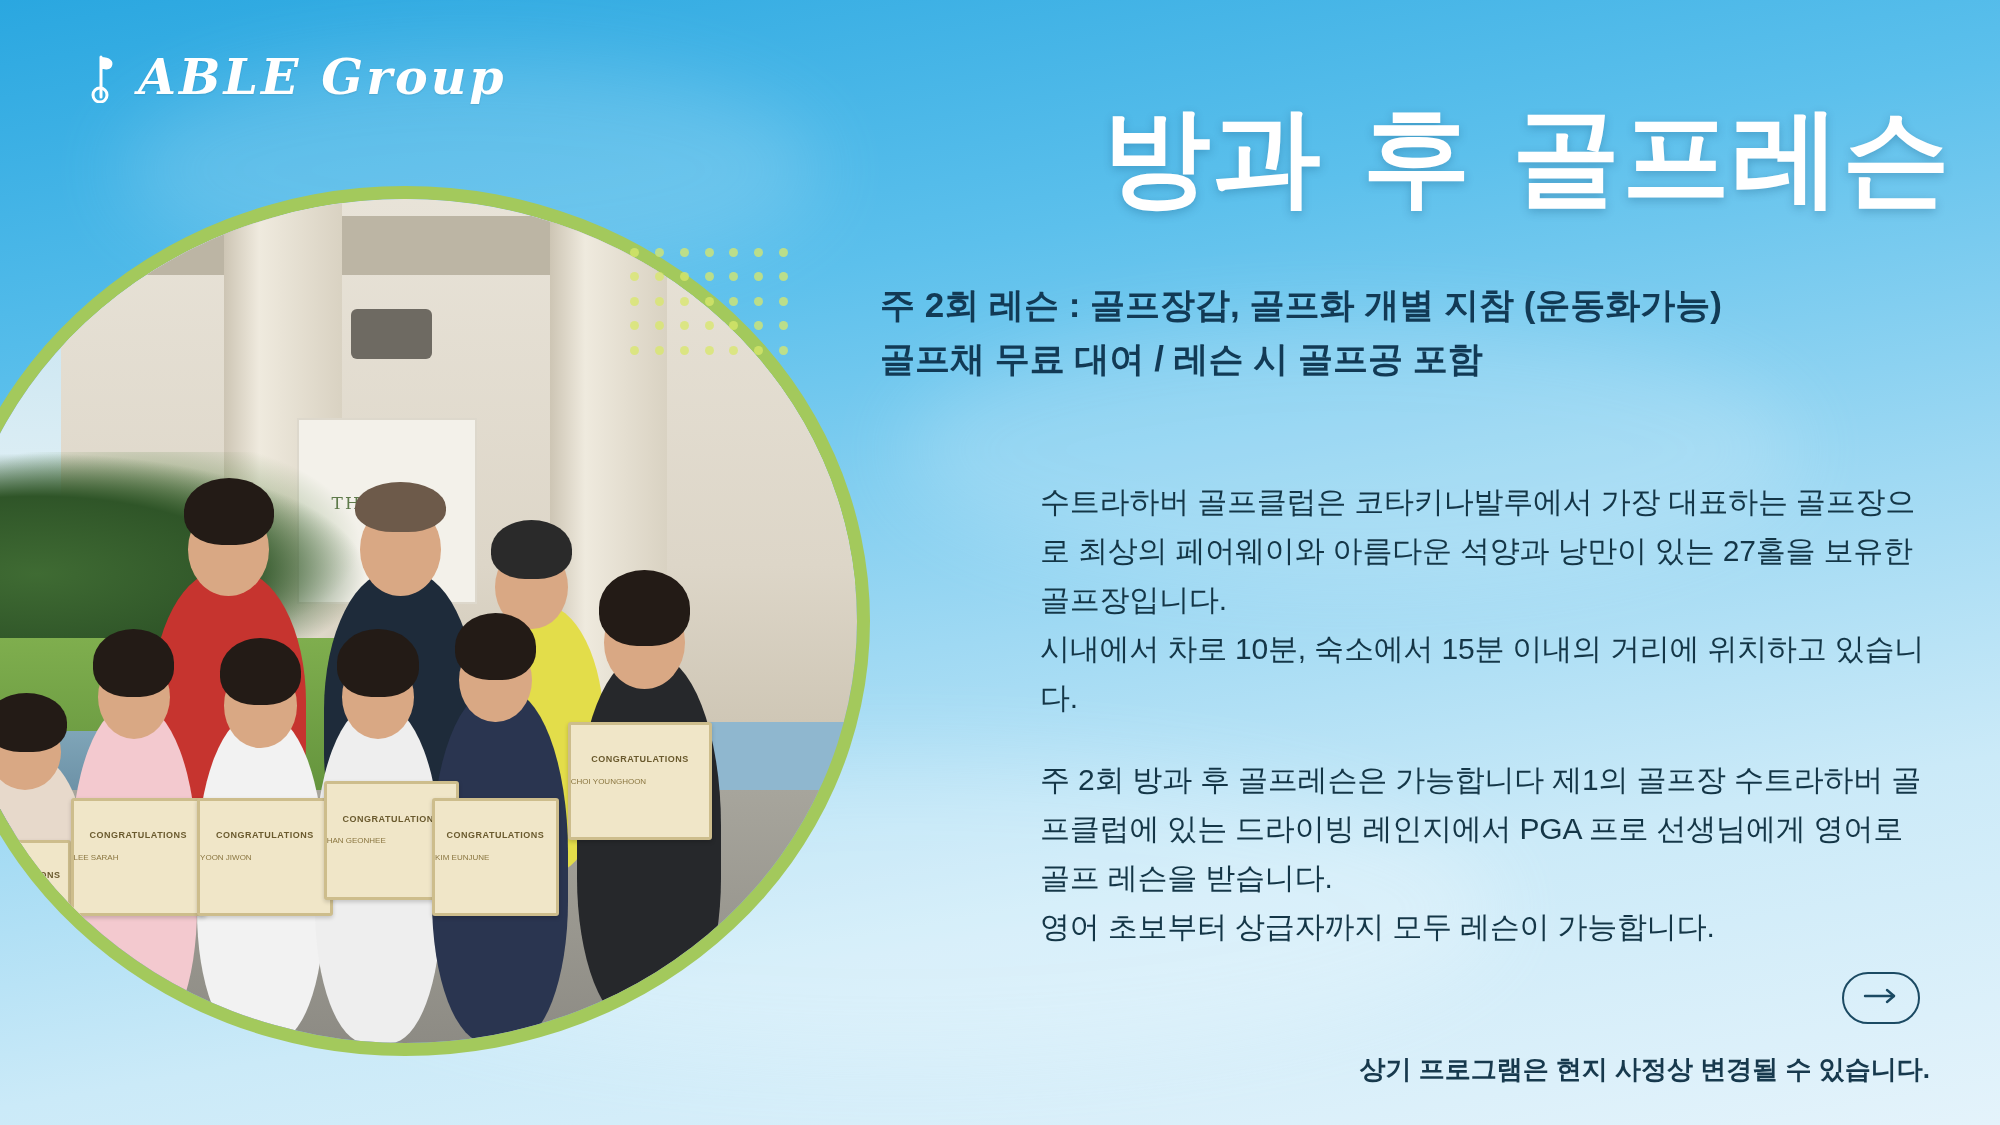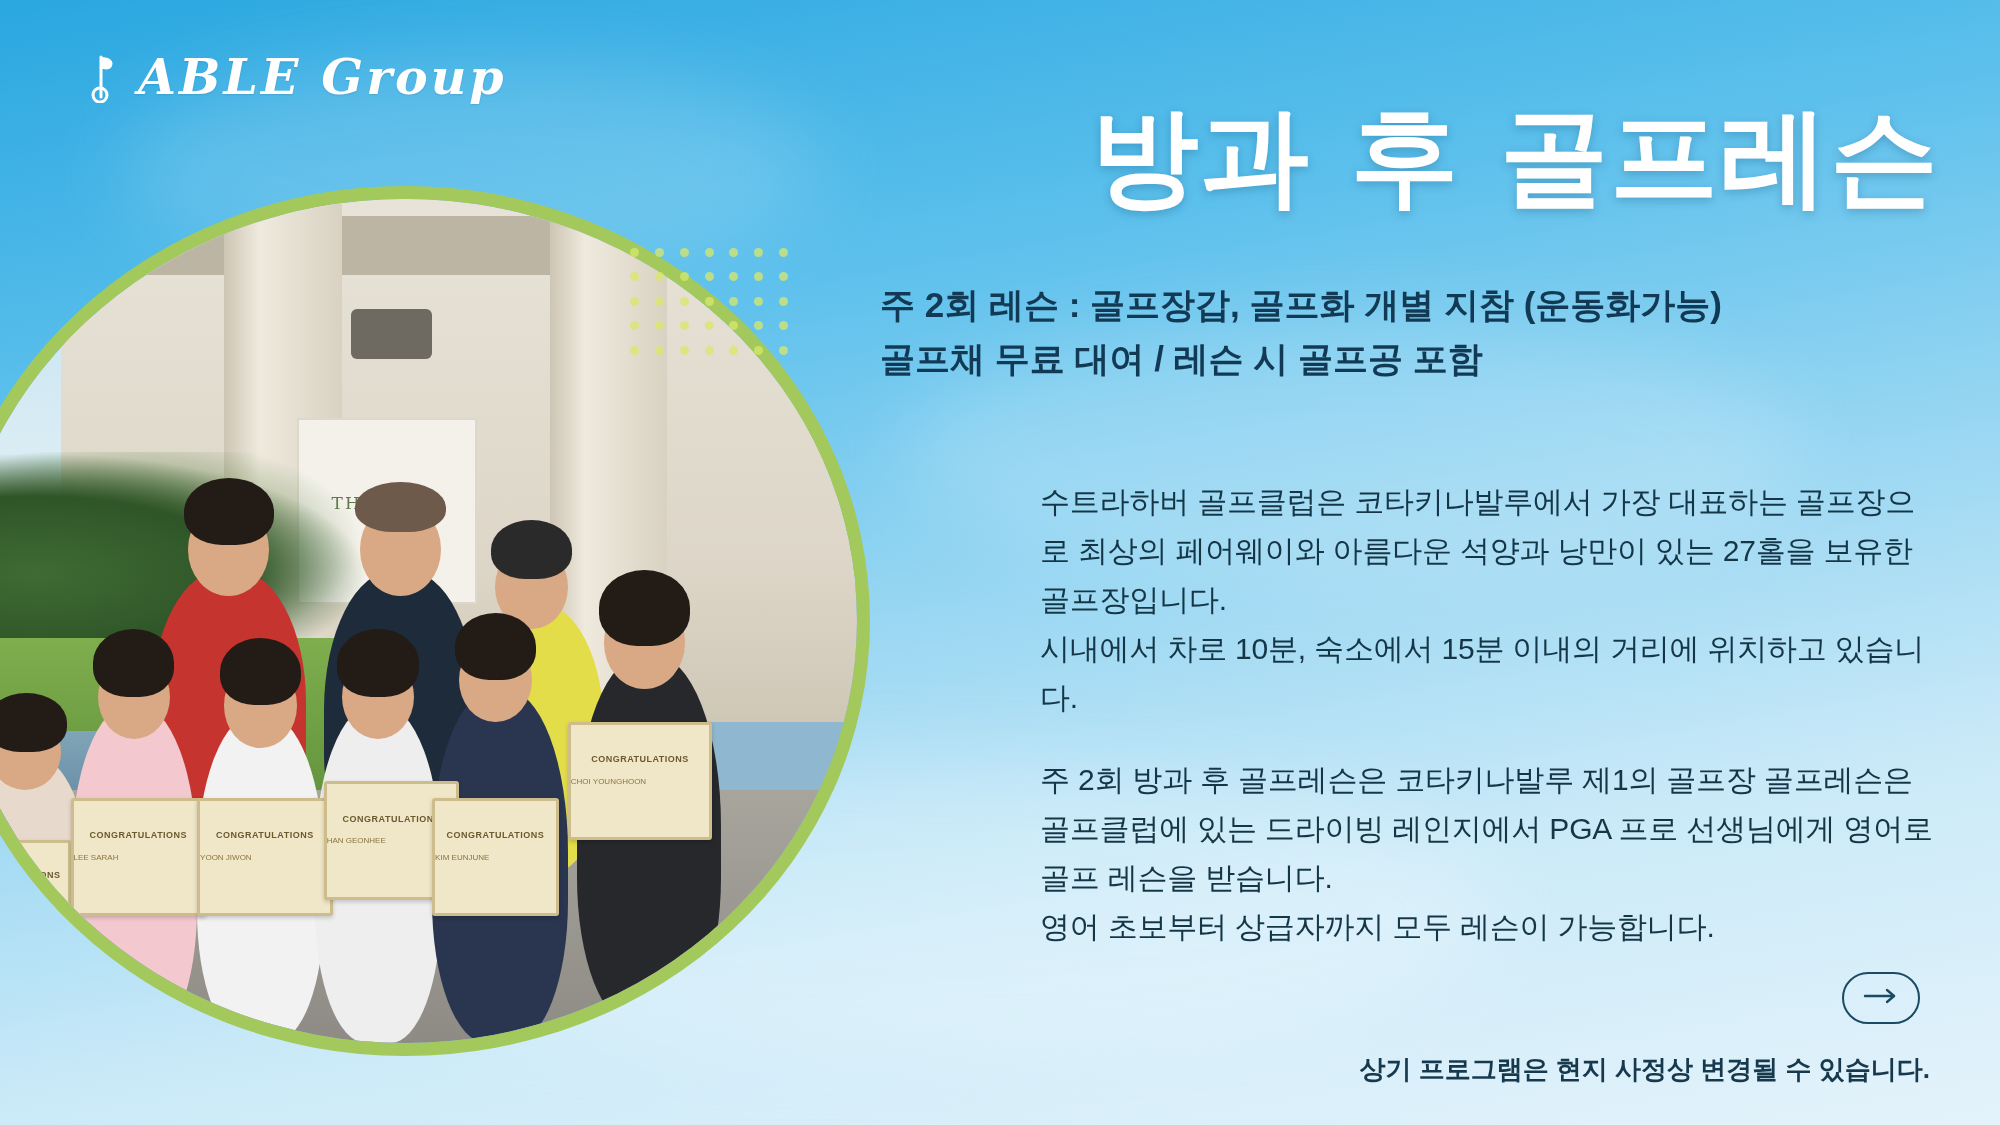--- a/index.html
+++ b/index.html
@@ -109,21 +109,21 @@
 
   
   .dots { position:absolute; left: 630px; top: 248px; width: 170px; height: 118px;
           display:grid; grid-template-columns: repeat(7, 1fr); grid-template-rows: repeat(5, 1fr);
           gap: 4px; opacity:.75; }
   .dots i { display:block; width:9px; height:9px; border-radius:50%; background:#d9e86a; }
 
   
   .headline {
     position: absolute;
-    right: 60px; top: 100px;
+    right: 48px; top: 100px;
     font-family: "DejaVu Sans", sans-serif;
     font-weight: 800;
     font-size: 108px;
     line-height: 1.05;
     color: #ffffff;
     letter-spacing: 2px;
     text-align: right;
     text-shadow: 0 3px 10px rgba(0,60,100,.25);
     white-space: nowrap;
   }
@@ -315,21 +315,21 @@
   <h1 class="headline">방과 후 골프레슨</h1>
 
   <div class="sub">
     <div>주 2회 레슨 : 골프장갑, 골프화 개별 지참 (운동화가능)</div>
     <div>골프채 무료 대여 / 레슨 시 골프공 포함</div>
   </div>
 
   <div class="body-copy">
     <p style="white-space:pre-line;">수트라하버 골프클럽은 코타키나발루에서 가장 대표하는 골프장으로 최상의 페어웨이와 아름다운 석양과 낭만이 있는 27홀을 보유한 골프장입니다.
 시내에서 차로 10분, 숙소에서 15분 이내의 거리에 위치하고 있습니다.</p>
-    <p style="white-space:pre-line;">주 2회 방과 후 골프레슨은  코타키나발루 제1의 골프장 골프레슨은 골프클럽에 있는 드라이빙 레인지에서 PGA 프로 선생님에게 영어로 골프 레슨을 받습니다.
+    <p style="white-space:pre-line;">주 2회 방과 후 골프레슨은  가능합니다 제1의 골프장 수트라하버 골프클럽에 있는 드라이빙 레인지에서 PGA 프로 선생님에게 영어로 골프 레슨을 받습니다.
 영어 초보부터 상급자까지 모두 레슨이 가능합니다.</p>
   </div>
 
   <div class="arrow-btn">
     <span>
       <svg viewBox="0 0 40 20" aria-hidden="true">
         <path d="M4 10 H33" stroke="#1b4a63" stroke-width="2.4" fill="none" stroke-linecap="round"></path>
         <path d="M26 4 L33 10 L26 16" stroke="#1b4a63" stroke-width="2.4" fill="none" stroke-linecap="round" stroke-linejoin="round"></path>
       </svg>
     </span>

